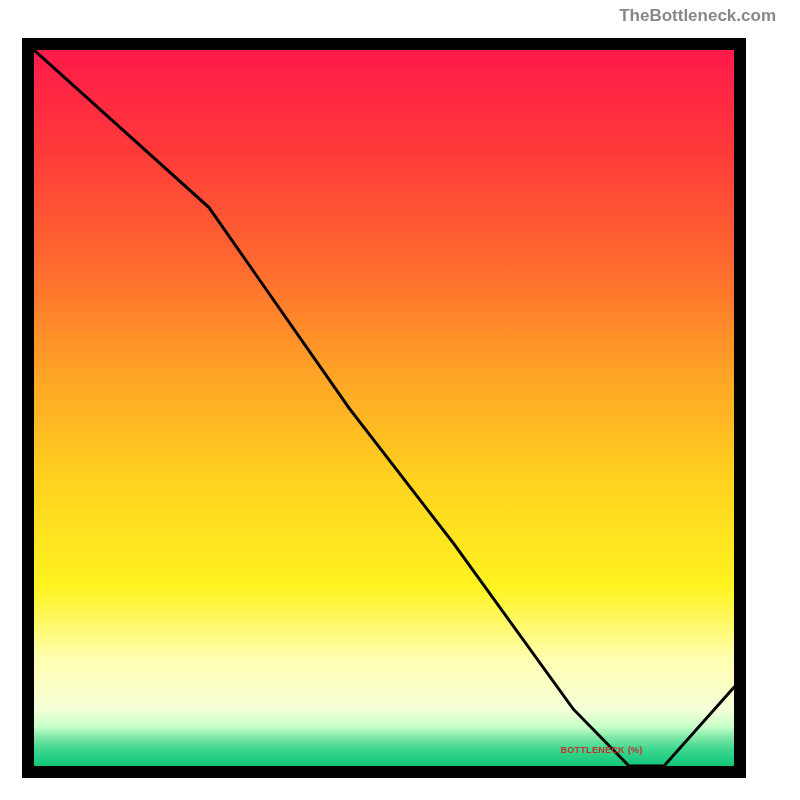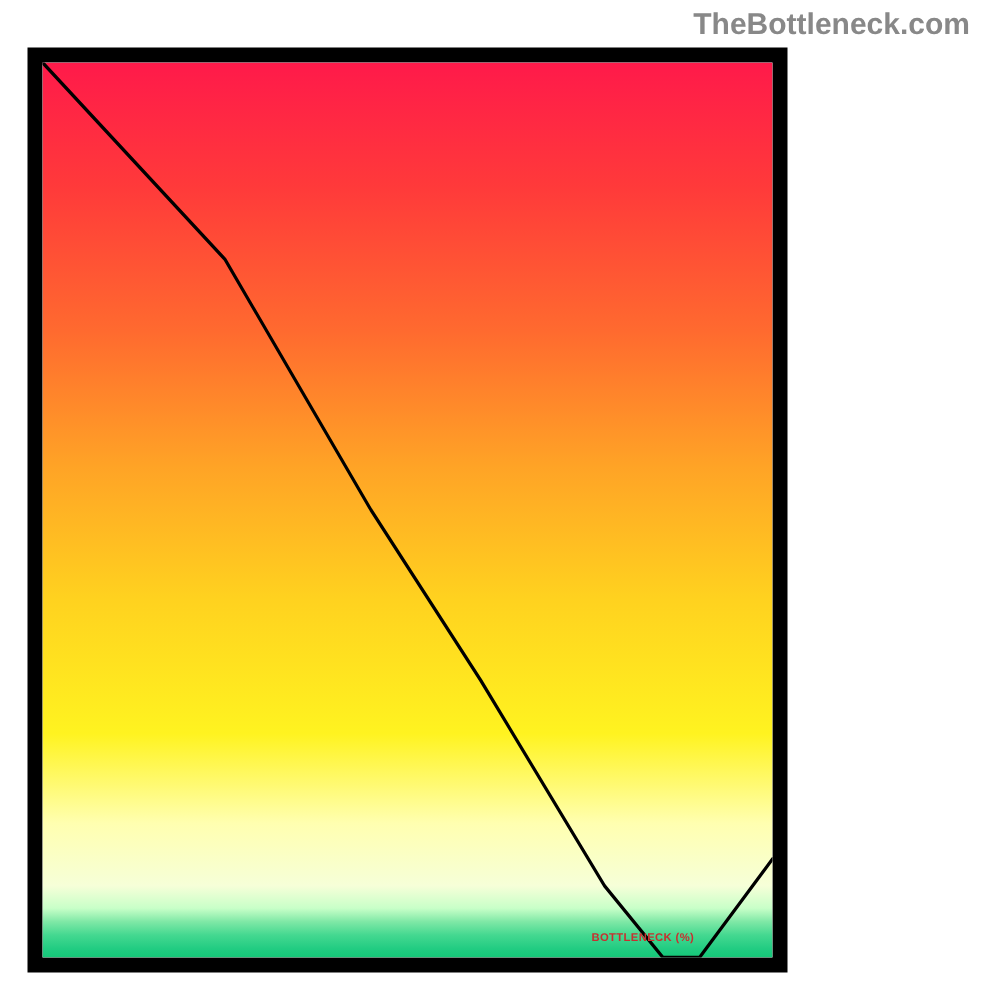--- a/index.html
+++ b/index.html
@@ -10,29 +10,29 @@
   }
   .container {
     width: 800px;
     height: 800px;
     position: relative;
   }
   .attribution {
     position: absolute;
     top: 6px;
     right: 24px;
-    font-size: 24px;
+    font-size: 17px;
     font-weight: bold;
     color: #888888;
   }
   .chart-area {
     position: absolute;
     top: 38px;
     left: 22px;
-    width: 608px;
+    width: 724px;
     height: 740px;
     border: 12px solid #000000;
     box-sizing: border-box;
   }
   svg.gradient {
     position: absolute;
     top: 0;
     left: 0;
     width: 100%;
     height: 100%;

